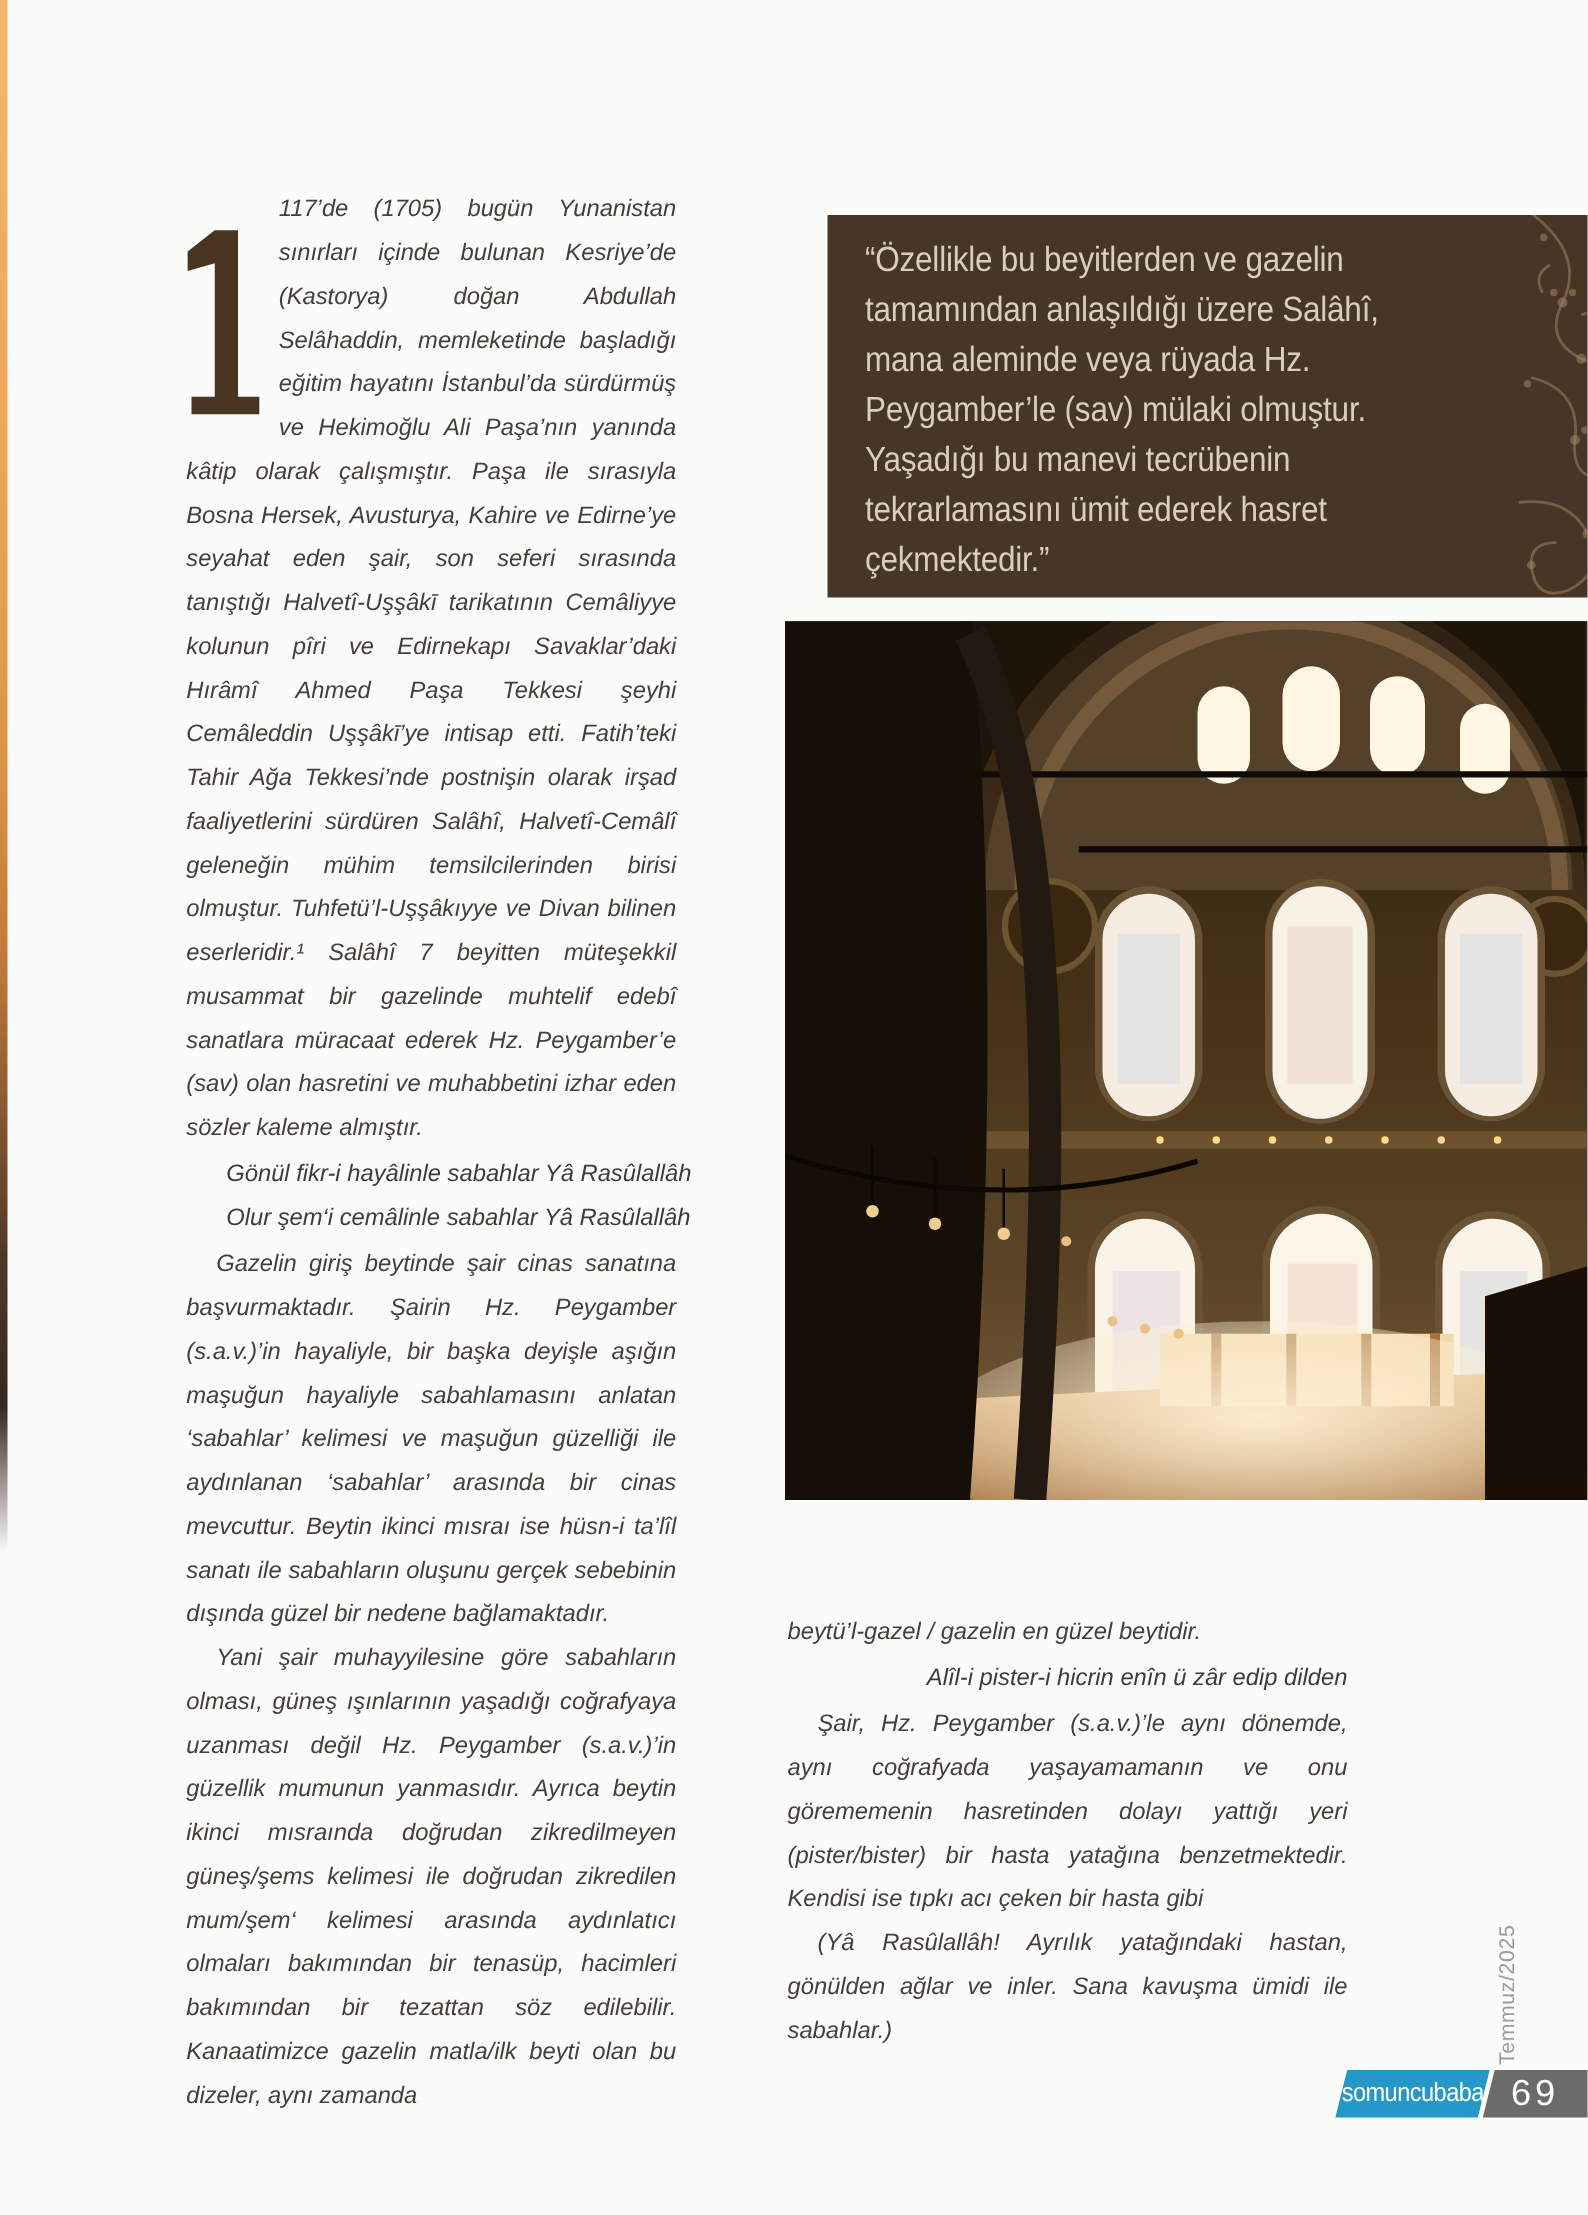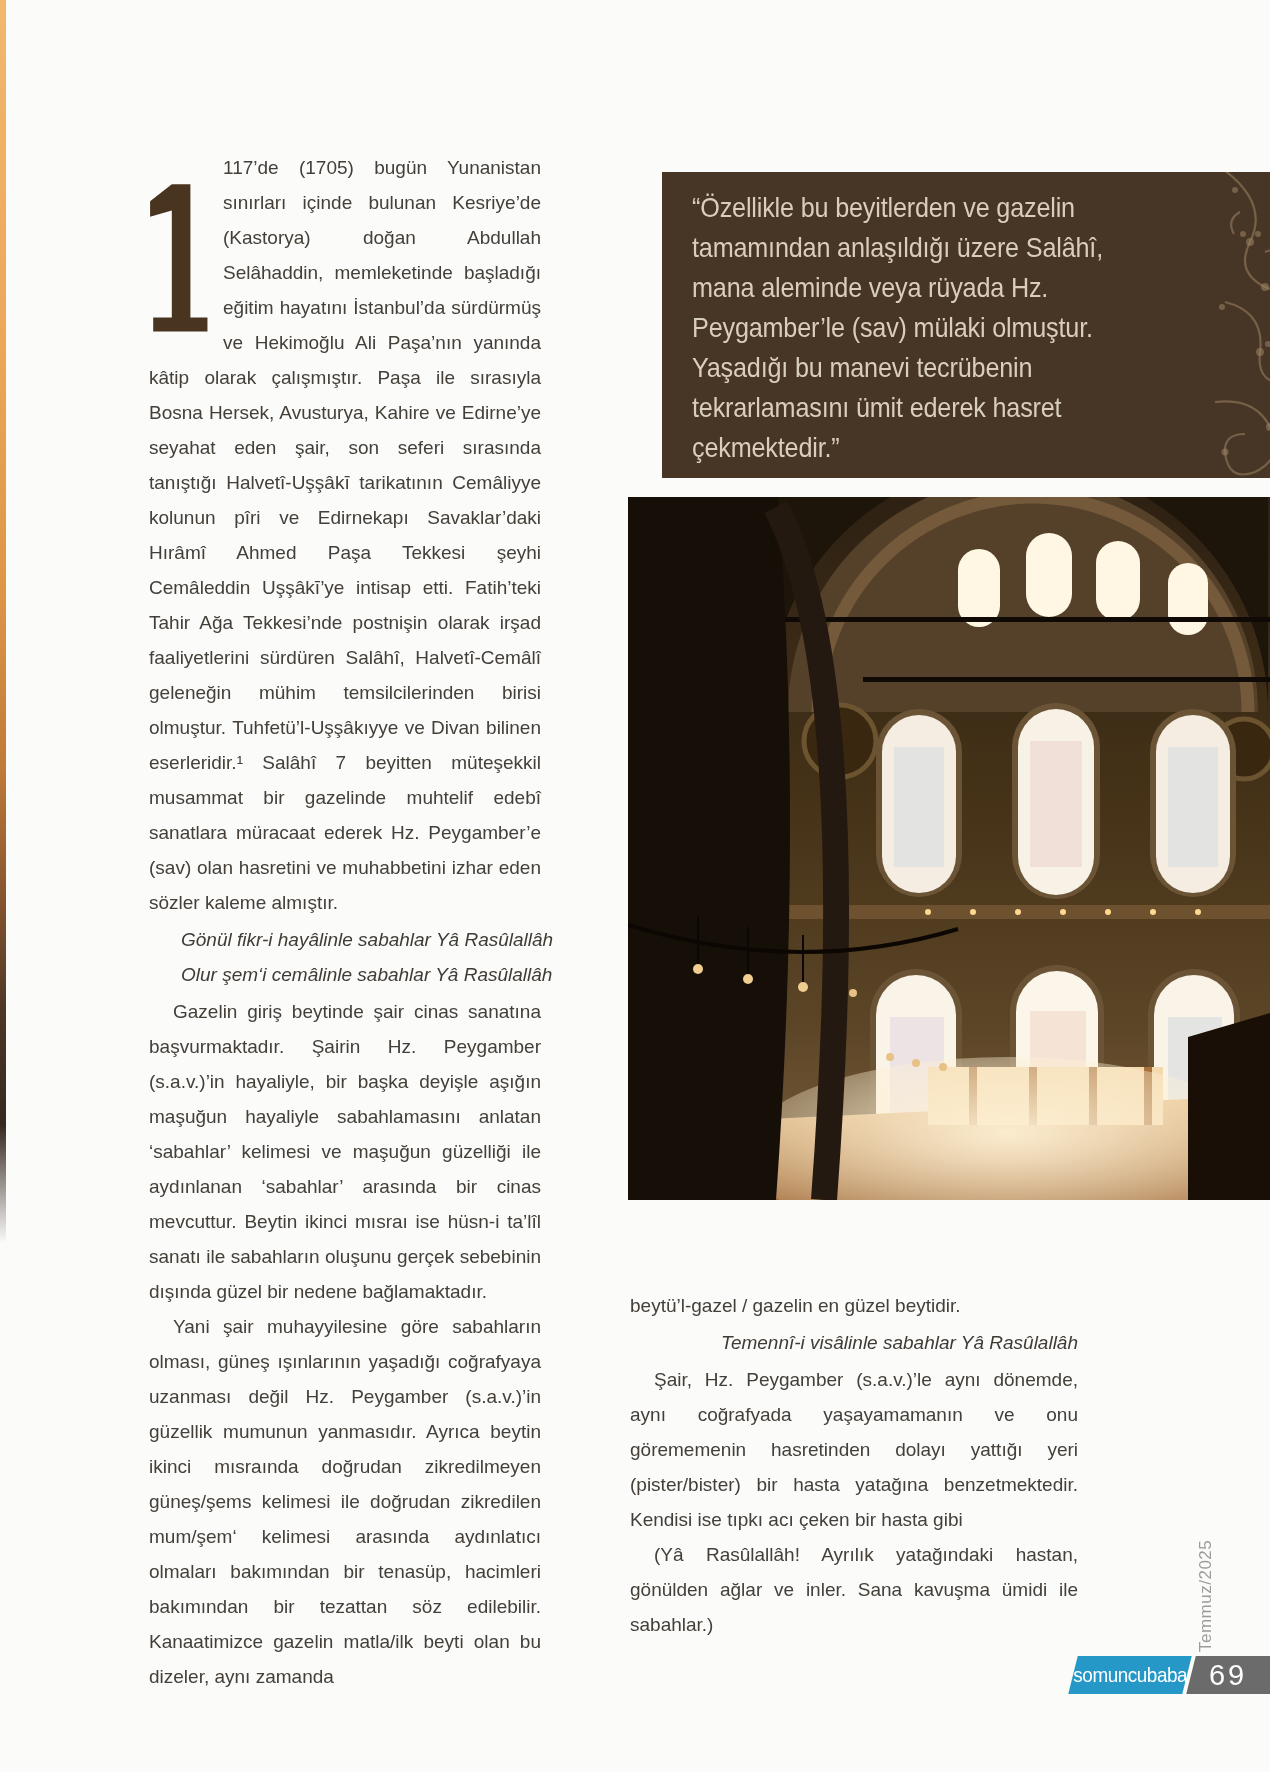--- a/index.html
+++ b/index.html
@@ -14,21 +14,21 @@
     position:absolute;left:0;top:0;width:6px;height:1480px;
     background:linear-gradient(180deg,
       #f2b76e 0%,#eda85a 22%,#dd9647 40%,#c07a38 52%,
       #8a5830 60%,#503826 68%,#352820 76%,rgba(50,38,30,0) 84%);
   }
 
   
   .col{position:absolute;color:#444039;font-size:19px;line-height:35px;text-align:justify;}
   .left-col{left:149px;top:150px;width:392px;}
   .right-col{left:630px;top:1288px;width:448px;}
-  .col p{margin:0;}
+  .col p{margin:0;font-style:italic;}
   .col p.indent{text-indent:24px;}
   .couplet{margin:2px 0 2px 0;padding-left:32px;font-style:italic;color:#3f3b35;text-align:right;}
   .couplet div{white-space:nowrap;}
 
   
   .dropcap{float:left;width:62px;height:202px;margin:6px 14px 0 -2px;}
   .dropcap svg{display:block;width:100%;height:100%;}
   .sr{position:absolute;width:1px;height:1px;overflow:hidden;clip:rect(0 0 0 0);}
 
   
@@ -226,21 +226,21 @@
       <circle cx="262" cy="560" r="4" fill="#e8c184"></circle>
         <circle cx="288" cy="566" r="4" fill="#e8c184"></circle>
       <circle cx="315" cy="570" r="4" fill="#e8c184"></circle>
     </g>
   </svg>
 </div>
 
 <div class="col right-col">
   <p>beytü’l-gazel / gazelin en güzel beytidir.</p>
   <div class="couplet">
-    <div>Temennî-i visâlinle sabahlar Yâ Rasûlallâh</div>
+    <div>Alîl-i pister-i hicrin enîn ü zâr edip dilden</div>
   </div>
   <p class="indent">Şair, Hz. Peygamber (s.a.v.)’le aynı dönemde, aynı coğrafyada yaşayamamanın ve onu görememenin hasretinden dolayı yattığı yeri (pister/bister) bir hasta yatağına benzetmektedir. Kendisi ise tıpkı acı çeken bir hasta gibi</p>
   <p class="indent">(Yâ Rasûlallâh! Ayrılık yatağındaki hastan, gönülden ağlar ve inler. Sana kavuşma ümidi ile sabahlar.)</p>
 </div>
 
 <div class="issue-vertical">Temmuz/2025</div>
 <div class="brand-tab">
   <span>somuncubaba</span>
 </div>
 <div class="pageno-tab">

